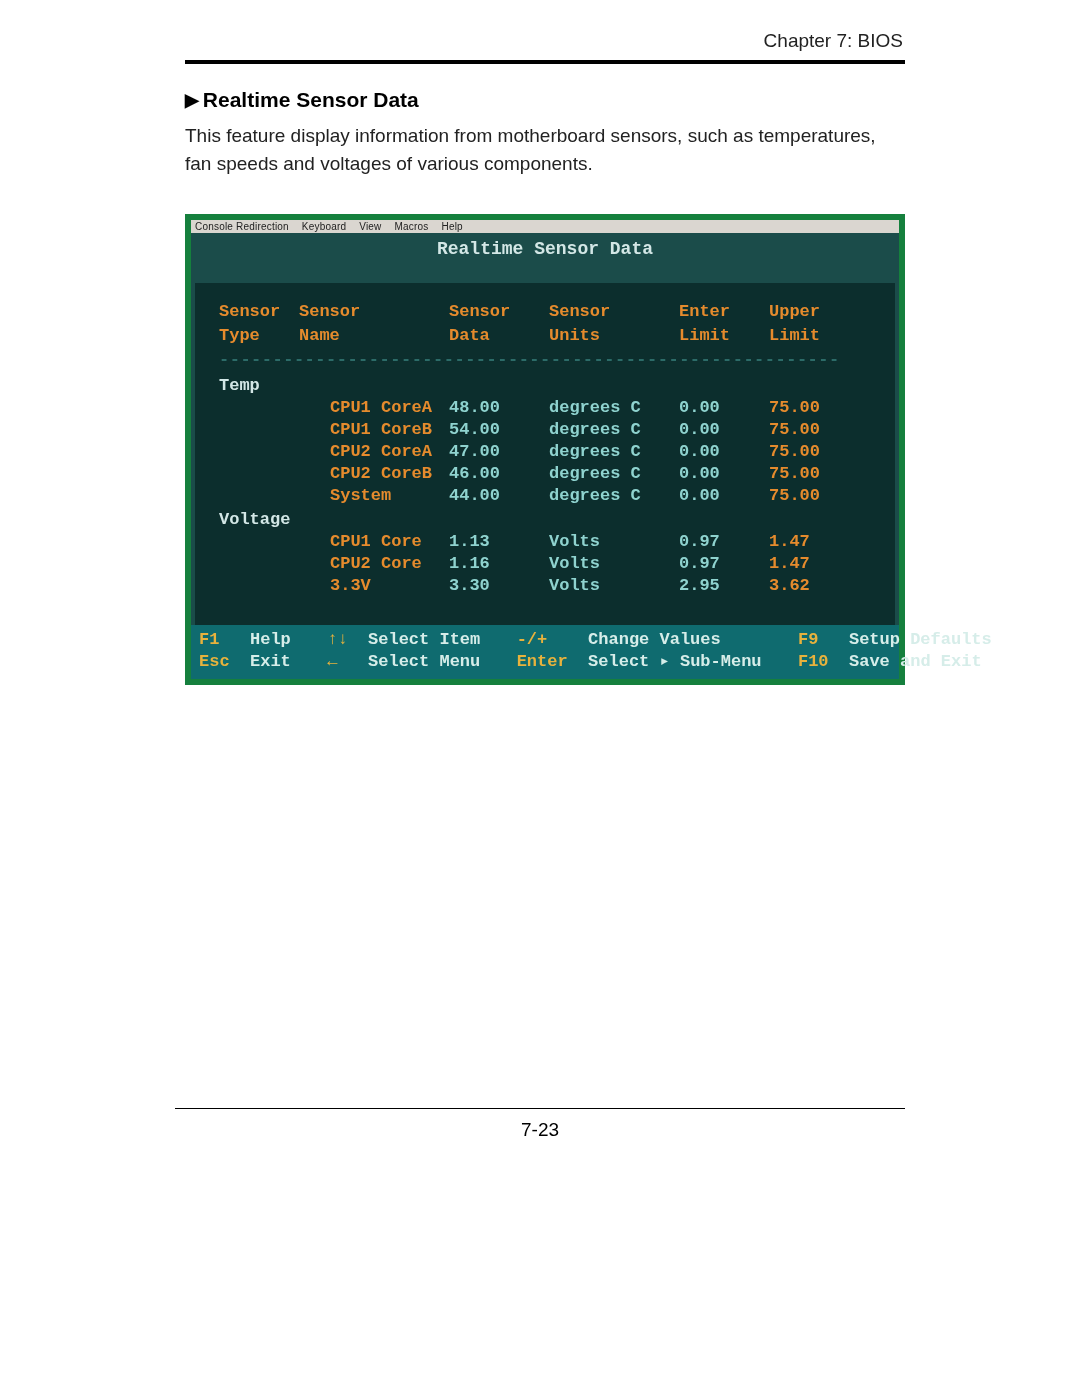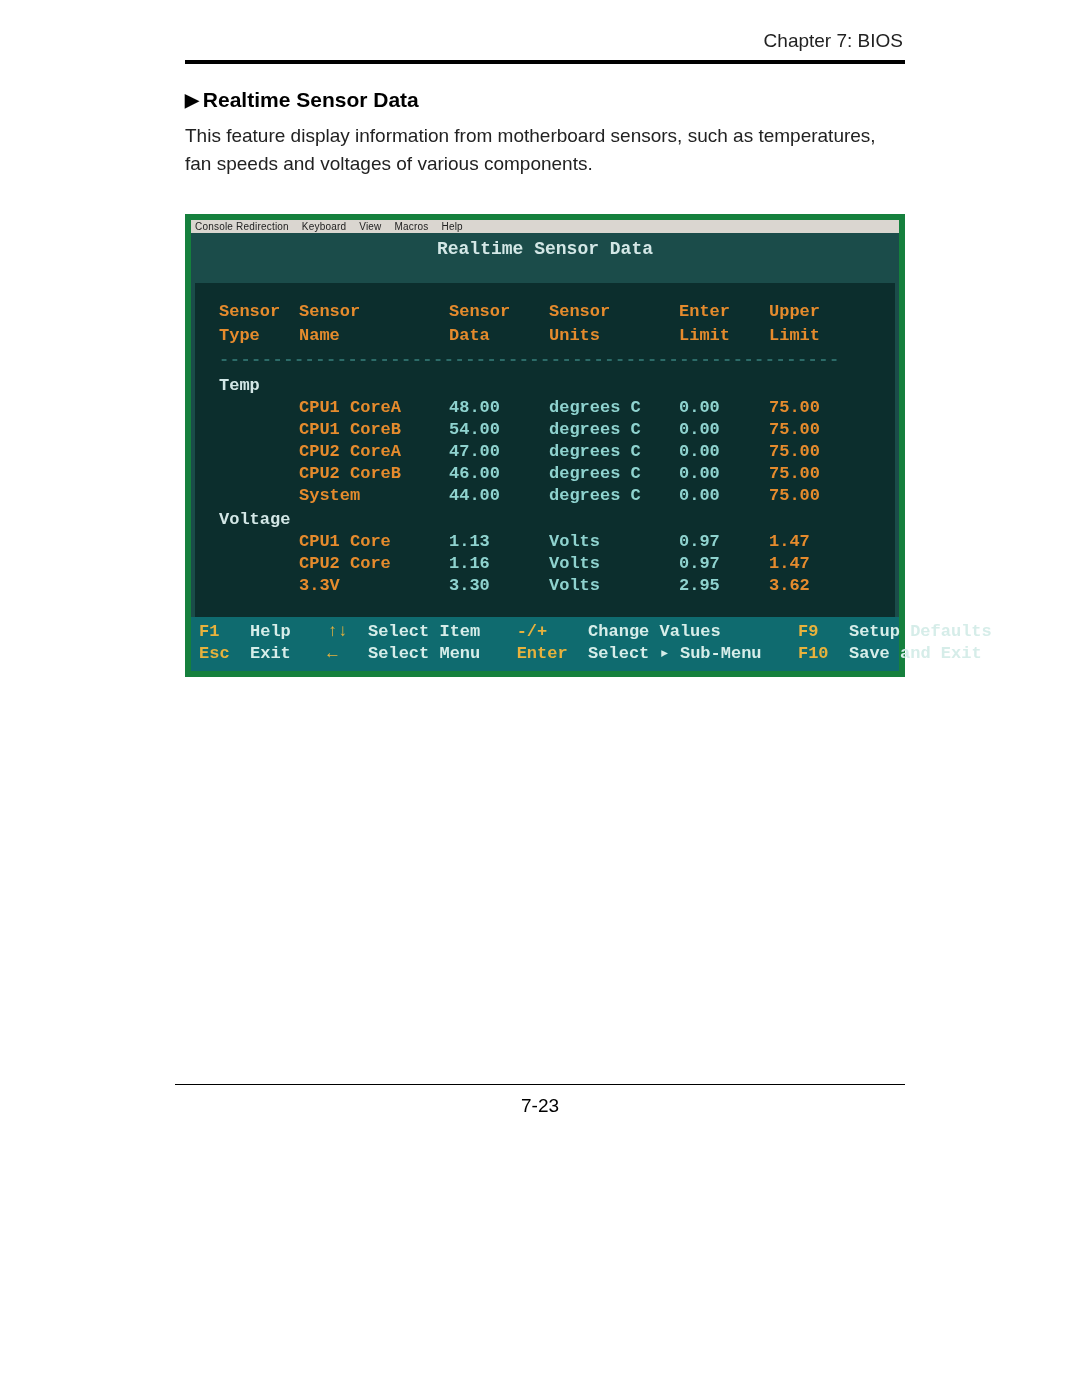--- a/index.html
+++ b/index.html
@@ -81,21 +81,21 @@
     font-weight: bold;
     font-size: 18px;
     padding: 4px 0 24px 0;
   }
   .bios-inner {
     background: #0c2e2d;
     color: #8fd3cf;
     font-family: "Courier New", monospace;
     font-size: 17px;
     font-weight: bold;
-    padding: 18px 20px 20px 24px;
+    padding: 18px 20px 28px 24px;
     line-height: 22px;
   }
   .sensor-header {
     display: grid;
     grid-template-columns: 80px 150px 100px 130px 90px 90px;
     color: #e58b2d;
     font-weight: bold;
     margin-bottom: 2px;
   }
   .dash-line {
@@ -111,21 +111,21 @@
     color: #d3e7e6;
     font-weight: bold;
     padding-left: 0;
     margin-top: 2px;
   }
   .data-row {
     display: grid;
     grid-template-columns: 80px 150px 100px 130px 90px 90px;
     font-weight: bold;
   }
-  .data-row .name { color: #e58b2d; }
+  .data-row .name { color: #e58b2d; margin-left: 31px; }
   .data-row .val  { color: #8fd3cf; }
   .data-row .unit { color: #8fd3cf; }
   .data-row .low  { color: #8fd3cf; }
   .data-row .up   { color: #e58b2d; }
 
   .bios-footer {
     background: #0f6b6f;
     color: #aee2e0;
     font-family: "Courier New", monospace;
     font-weight: bold;
@@ -139,21 +139,21 @@
     flex-wrap: nowrap;
   }
   .fk { color: #e7b23d; display: inline-block; }
   .fl { color: #d6ede9; display: inline-block; }
   .footer-cell {
     white-space: pre;
   }
 
   .page-bottom {
     position: absolute;
-    bottom: 52px;
+    bottom: 28px;
     left: 175px;
     right: 175px;
   }
   .thin-rule {
     border: none;
     border-top: 1px solid #000;
     margin-bottom: 10px;
   }
   .page-num {
     text-align: center;

